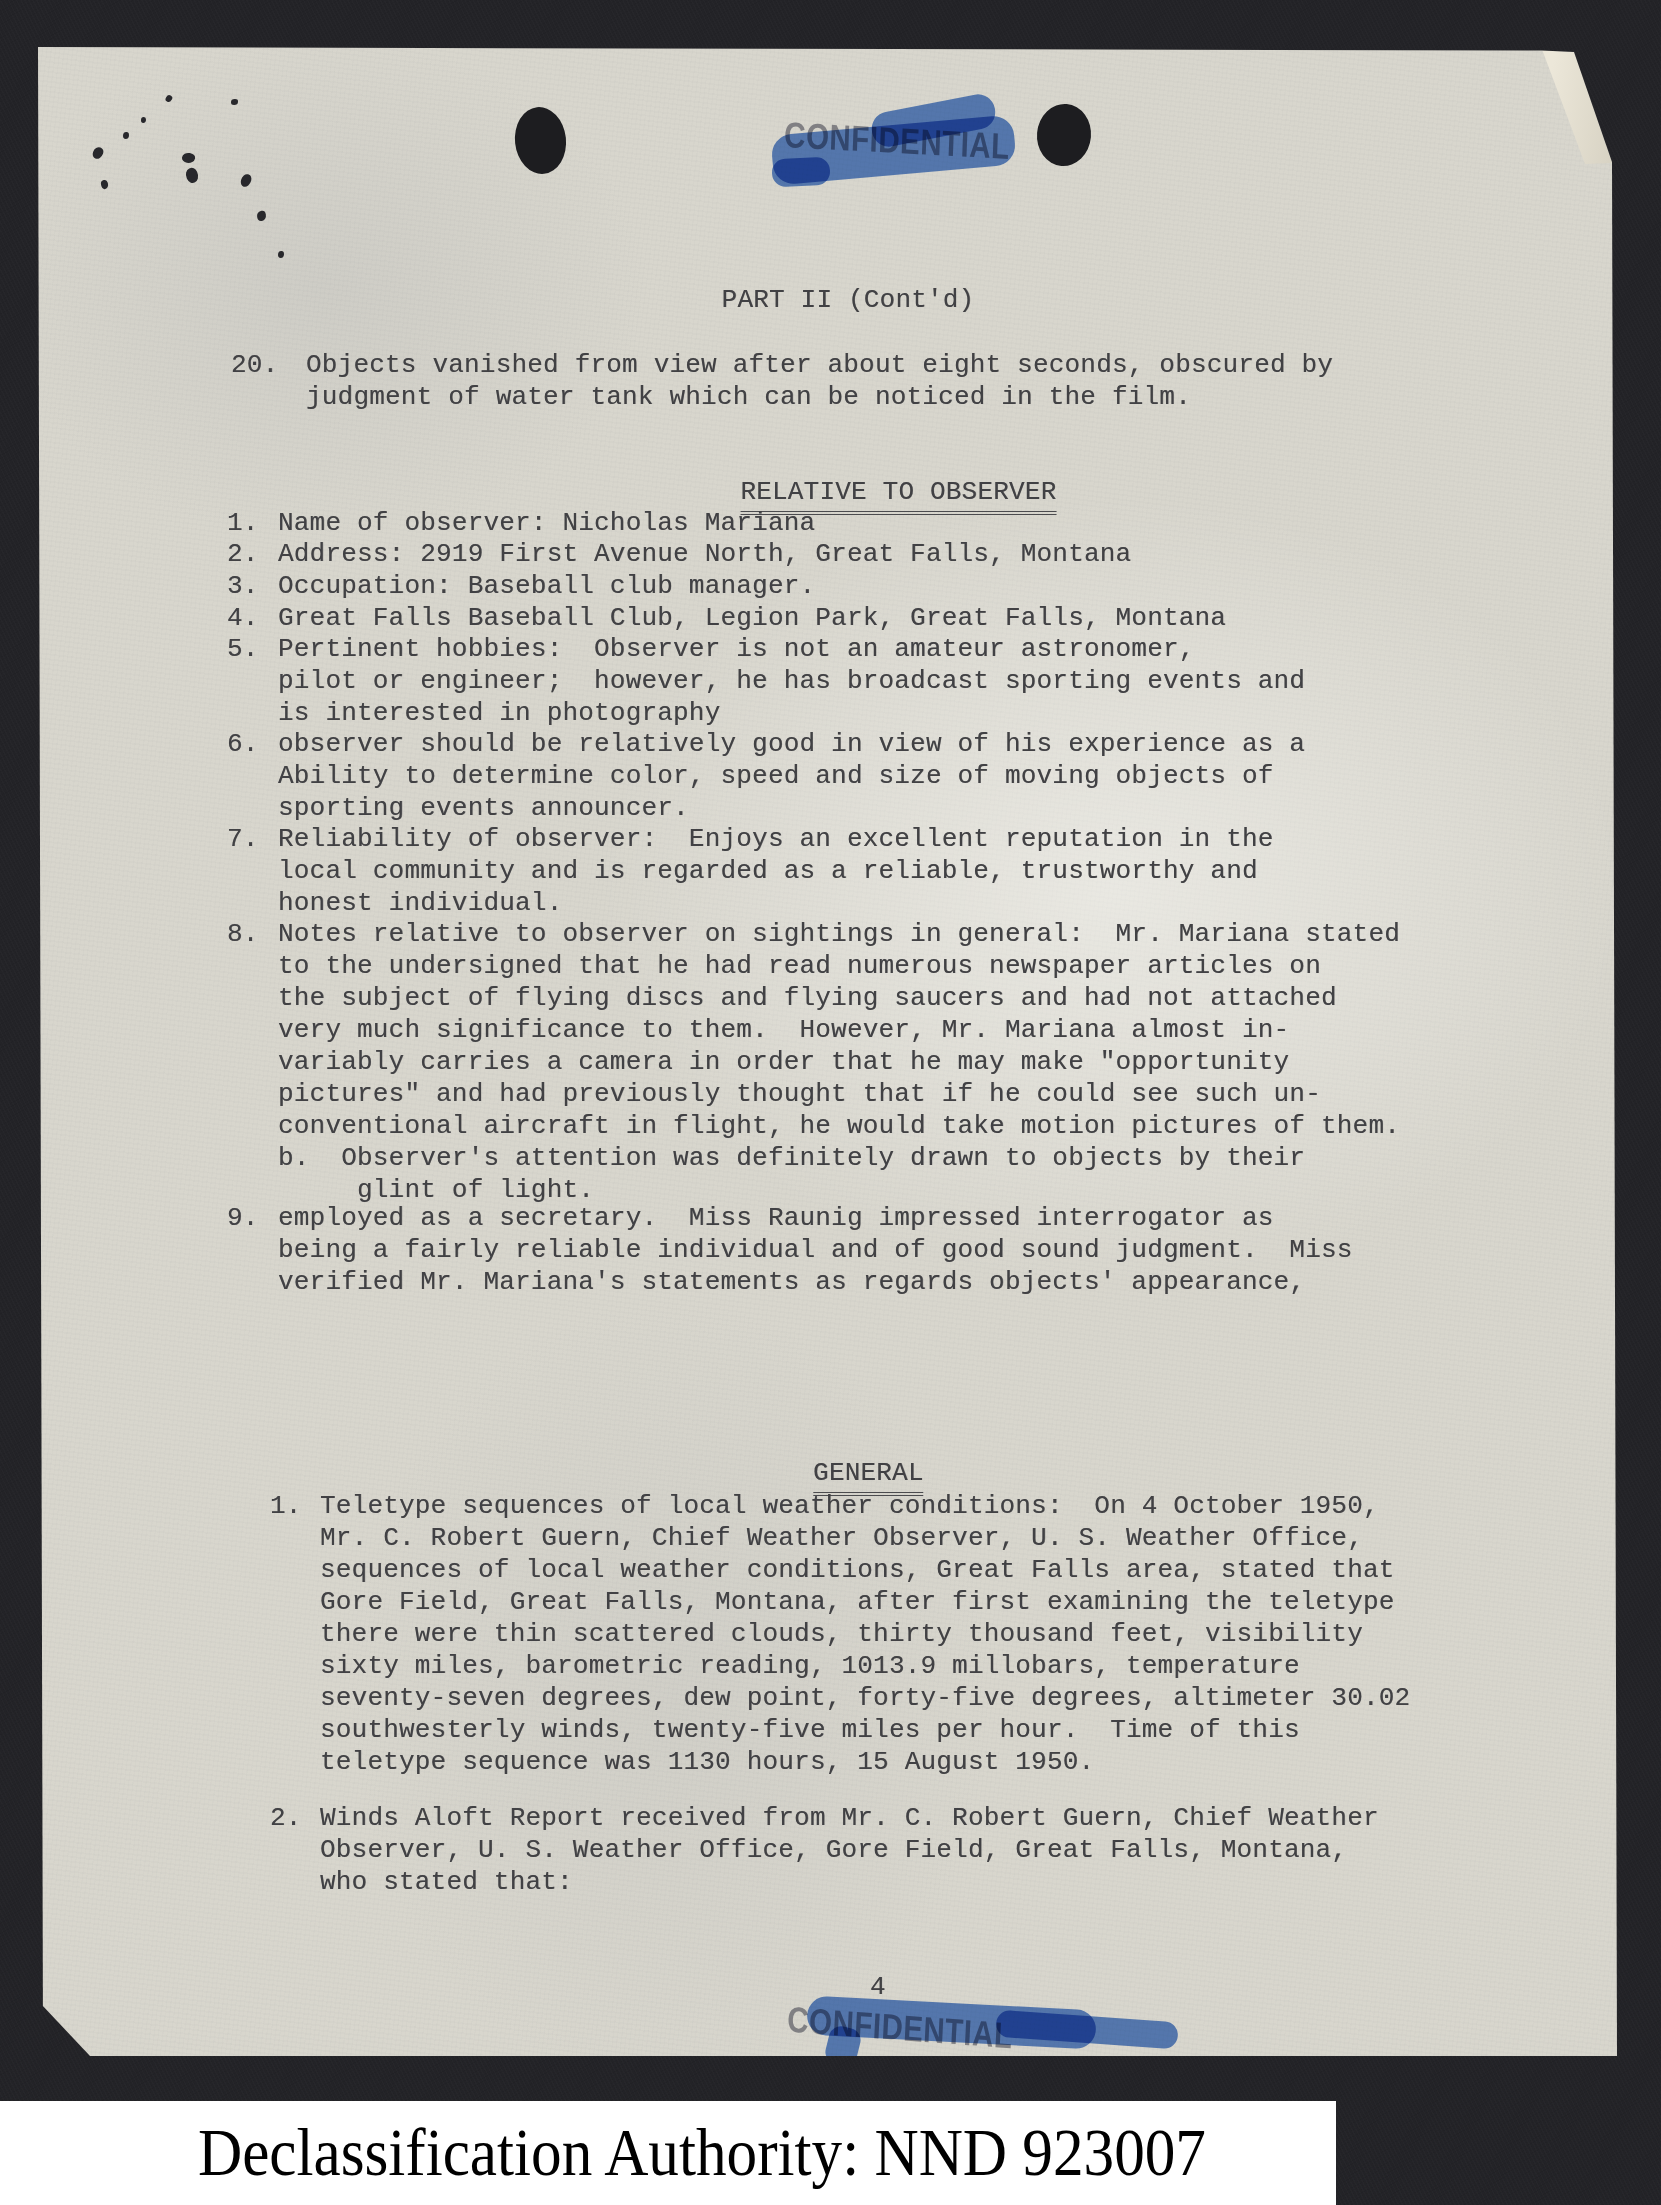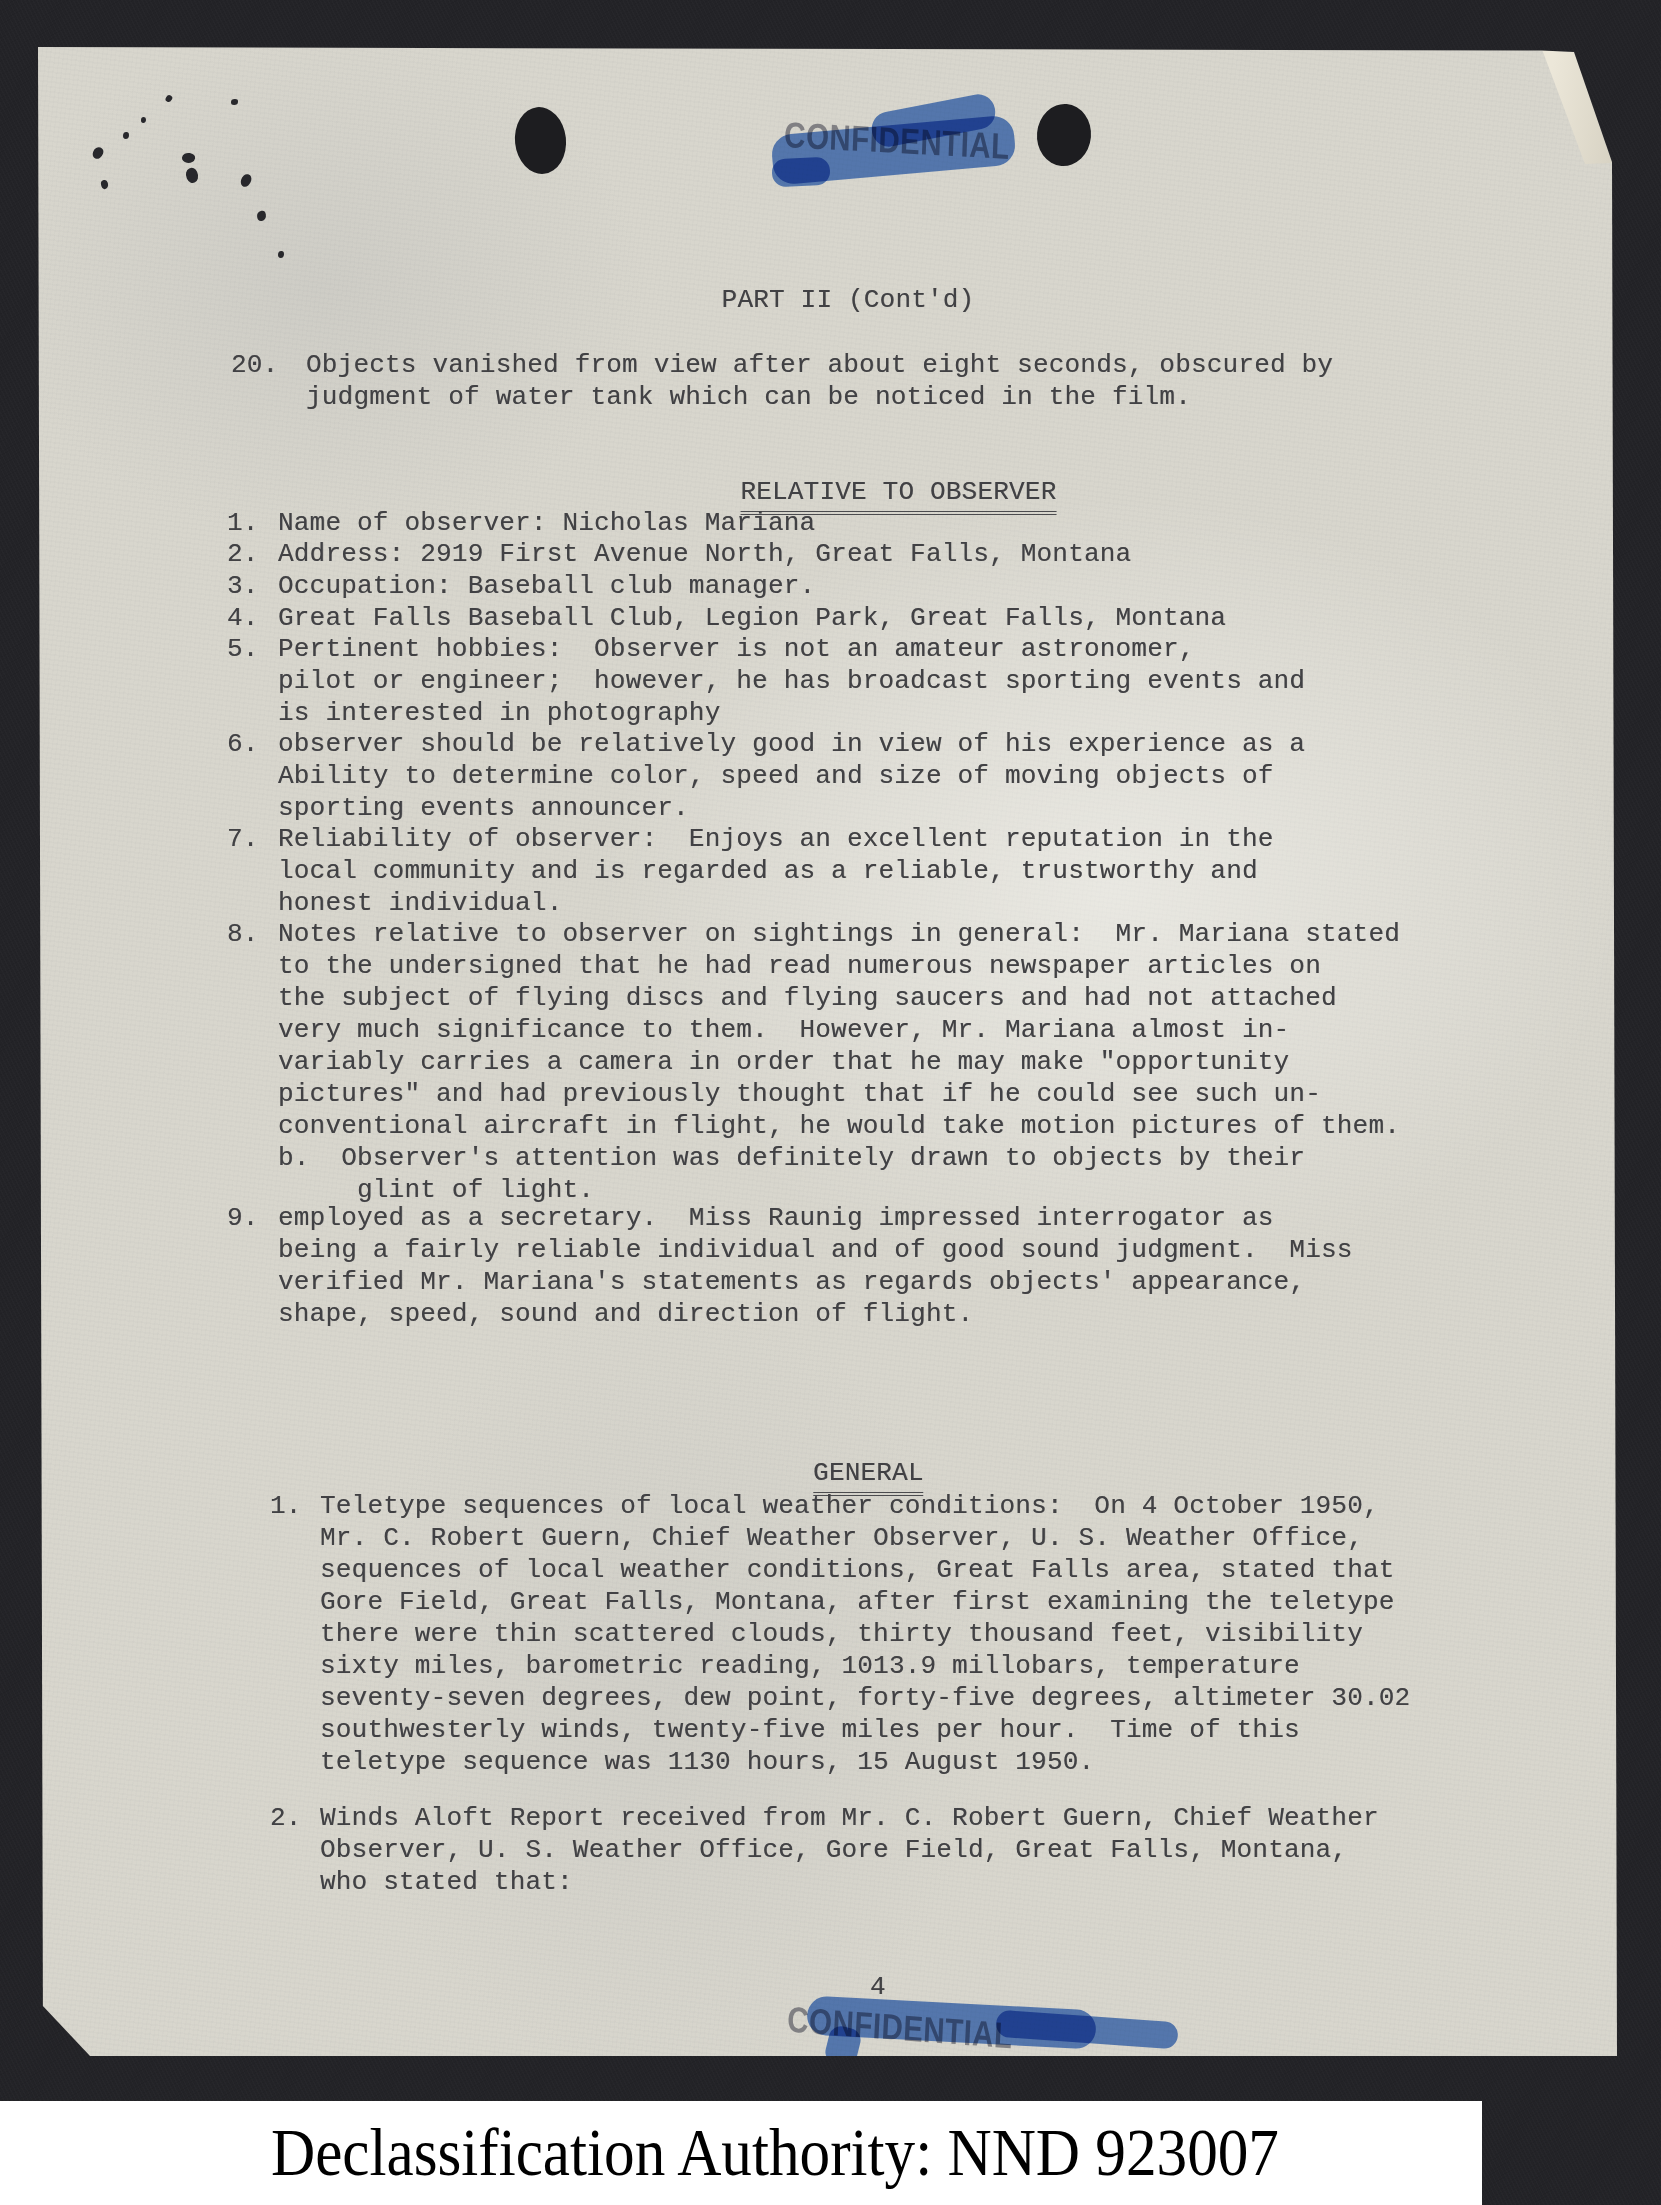--- a/index.html
+++ b/index.html
@@ -47,21 +47,21 @@
   .stamp-top{left:859px;top:94px;transform:translate(-50%,-50%) scaleX(0.82) rotate(2.5deg);}
   .stamp-bottom{left:862px;top:1981px;transform:translate(-50%,-50%) scaleX(0.82) rotate(3.5deg);}
   .marker{position:absolute;background:rgba(72,121,207,0.85);mix-blend-mode:multiply;border-radius:20.7px;}
   .mk-t1{left:734px;top:78px;width:243px;height:50px;transform:rotate(-5deg);}
   .mk-t2{left:833px;top:56px;width:125px;height:35px;transform:rotate(-11deg);border-radius:17px;}
   .mk-t3{left:734px;top:111px;width:58px;height:28px;transform:rotate(-3deg);border-radius:13.4px;}
   .mk-b1{left:769px;top:1956px;width:289px;height:39px;transform:rotate(3deg);}
   .mk-b2{left:958px;top:1969px;width:182px;height:27px;transform:rotate(4deg);border-radius:13.4px;}
   .mk-b3{left:789px;top:1980px;width:32px;height:38px;transform:rotate(14deg);border-radius:12px;}
   
-  .band{position:absolute;left:0;top:2101px;width:1482px;height:105px;background:#ffffff;
+  .band{position:absolute;left:0;top:2101px;width:1336px;height:105px;background:#ffffff;
     text-align:center;padding-left:67px;box-sizing:border-box;}
   .band .decl{display:inline-block;font-family:"Liberation Serif","DejaVu Serif",serif;
     font-size:68px;line-height:102px;color:#000;transform:scaleX(0.9);transform-origin:center;
     white-space:nowrap;}
 </style>
 </head>
 <body>
 
 <div class="stage">
   <div class="paper">
@@ -165,21 +165,20 @@
         <div class="tl">b.  Observer's attention was definitely drawn to objects by their</div>
         <div class="tl">     glint of light.</div>
       </div>
     </div>
     <div class="item obs" style="top:1155px">
       <span class="num">9.</span>
       <div class="lines">
         <div class="tl">employed as a secretary.  Miss Raunig impressed interrogator as</div>
         <div class="tl">being a fairly reliable individual and of good sound judgment.  Miss</div>
         <div class="tl">verified Mr. Mariana's statements as regards objects' appearance,</div>
-        <div class="tl">shape, speed, sound and direction of flight.</div>
       </div>
     </div>
 
     <div class="heading" style="left:783px;top:1378px">
       <span class="dblu">GENERAL</span>
     </div>
 
     <div class="item gen" style="top:1443px">
       <span class="num">1.</span>
       <div class="lines">

